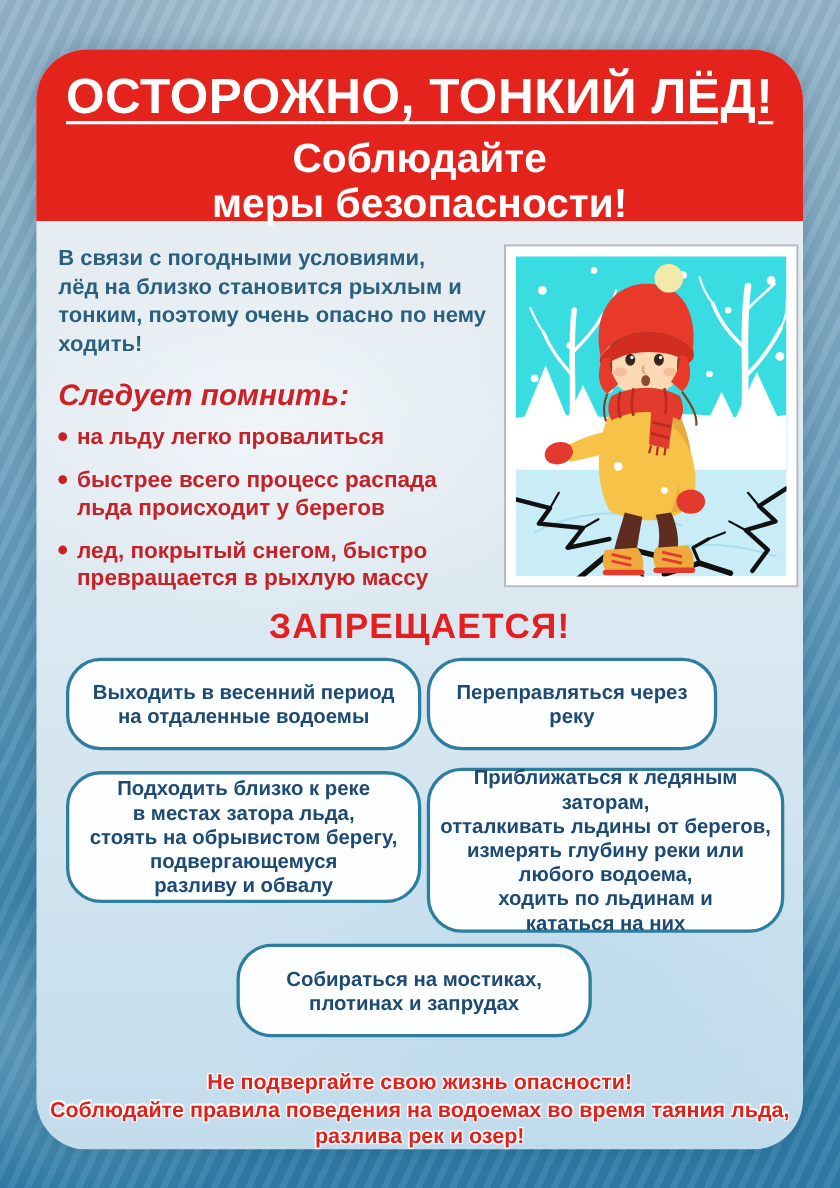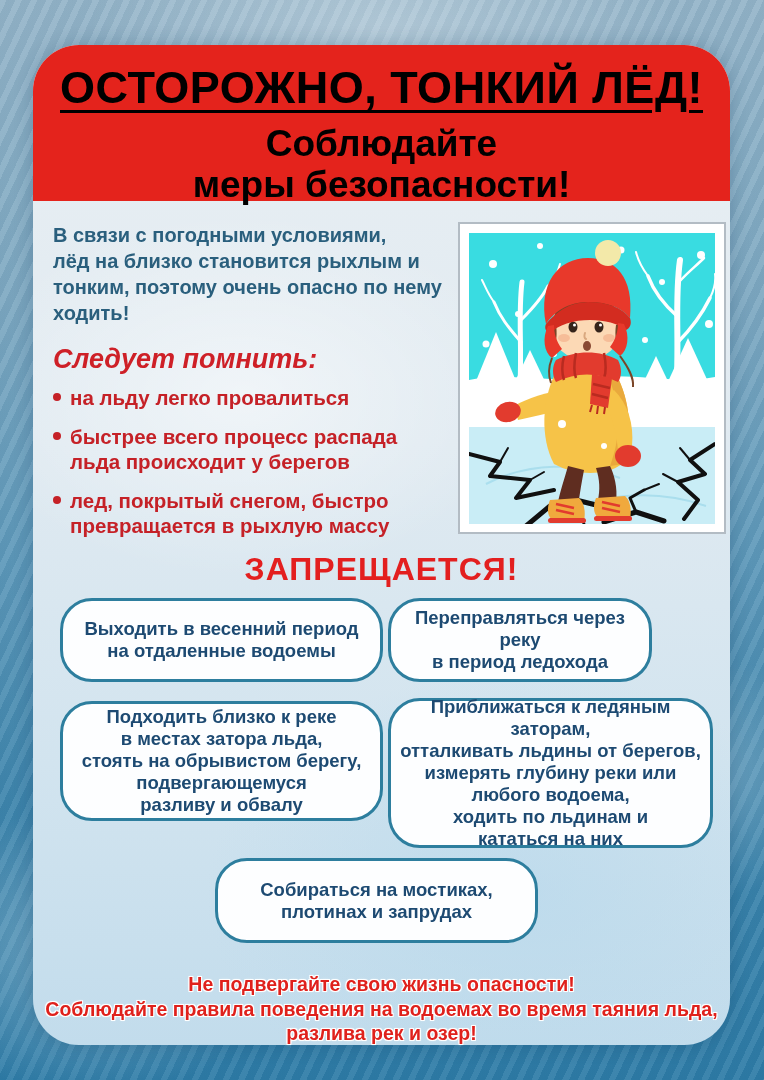--- a/index.html
+++ b/index.html
@@ -16,21 +16,21 @@
   .panel{
     position:absolute;left:33px;top:45px;width:697px;height:1000px;border-radius:46px;
     background:
       radial-gradient(ellipse 400px 260px at 30% 35%, rgba(255,255,255,.5), transparent 70%),
       radial-gradient(ellipse 420px 300px at 70% 85%, rgba(180,215,235,.55), transparent 75%),
       linear-gradient(180deg,#e9eff3 0%,#e0eaf1 40%,#d2e4ef 72%,#c2dcec 100%);
     box-shadow:0 0 18px rgba(20,60,90,.25);
   }
   .red-header{
     position:absolute;left:0;top:0;width:100%;height:156px;background:#e4231c;
-    border-radius:46px 46px 0 0;text-align:center;color:#000000;
+    border-radius:46px 46px 0 0;text-align:center;color:#ffffff;
   }
   .red-header .title{
     margin-top:17px;font-size:45px;font-weight:bold;letter-spacing:.5px;
     text-decoration:underline;text-decoration-thickness:3px;text-underline-offset:7px;
   }
   .red-header .subtitle{font-size:37px;font-weight:bold;line-height:41px;margin-top:9px;}
   .intro{
     position:absolute;left:20px;top:177px;width:425px;
     color:#2a5f7d;font-weight:bold;font-size:20px;line-height:26px;
   }
@@ -213,21 +213,20 @@
 
     <div class="forbidden-heading">ЗАПРЕЩАЕТСЯ!</div>
 
     <div class="rule-card card-1">
       <div>Выходить в весенний период</div>
       <div>на отдаленные водоемы</div>
     </div>
 
     <div class="rule-card card-2">
       <div>Переправляться через реку</div>
-      <div>в период ледохода</div>
     </div>
 
     <div class="rule-card card-3">
       <div>Подходить близко к реке</div>
       <div>в местах затора льда,</div>
       <div>стоять на обрывистом берегу,</div>
       <div>подвергающемуся</div>
       <div>разливу и обвалу</div>
     </div>
 

